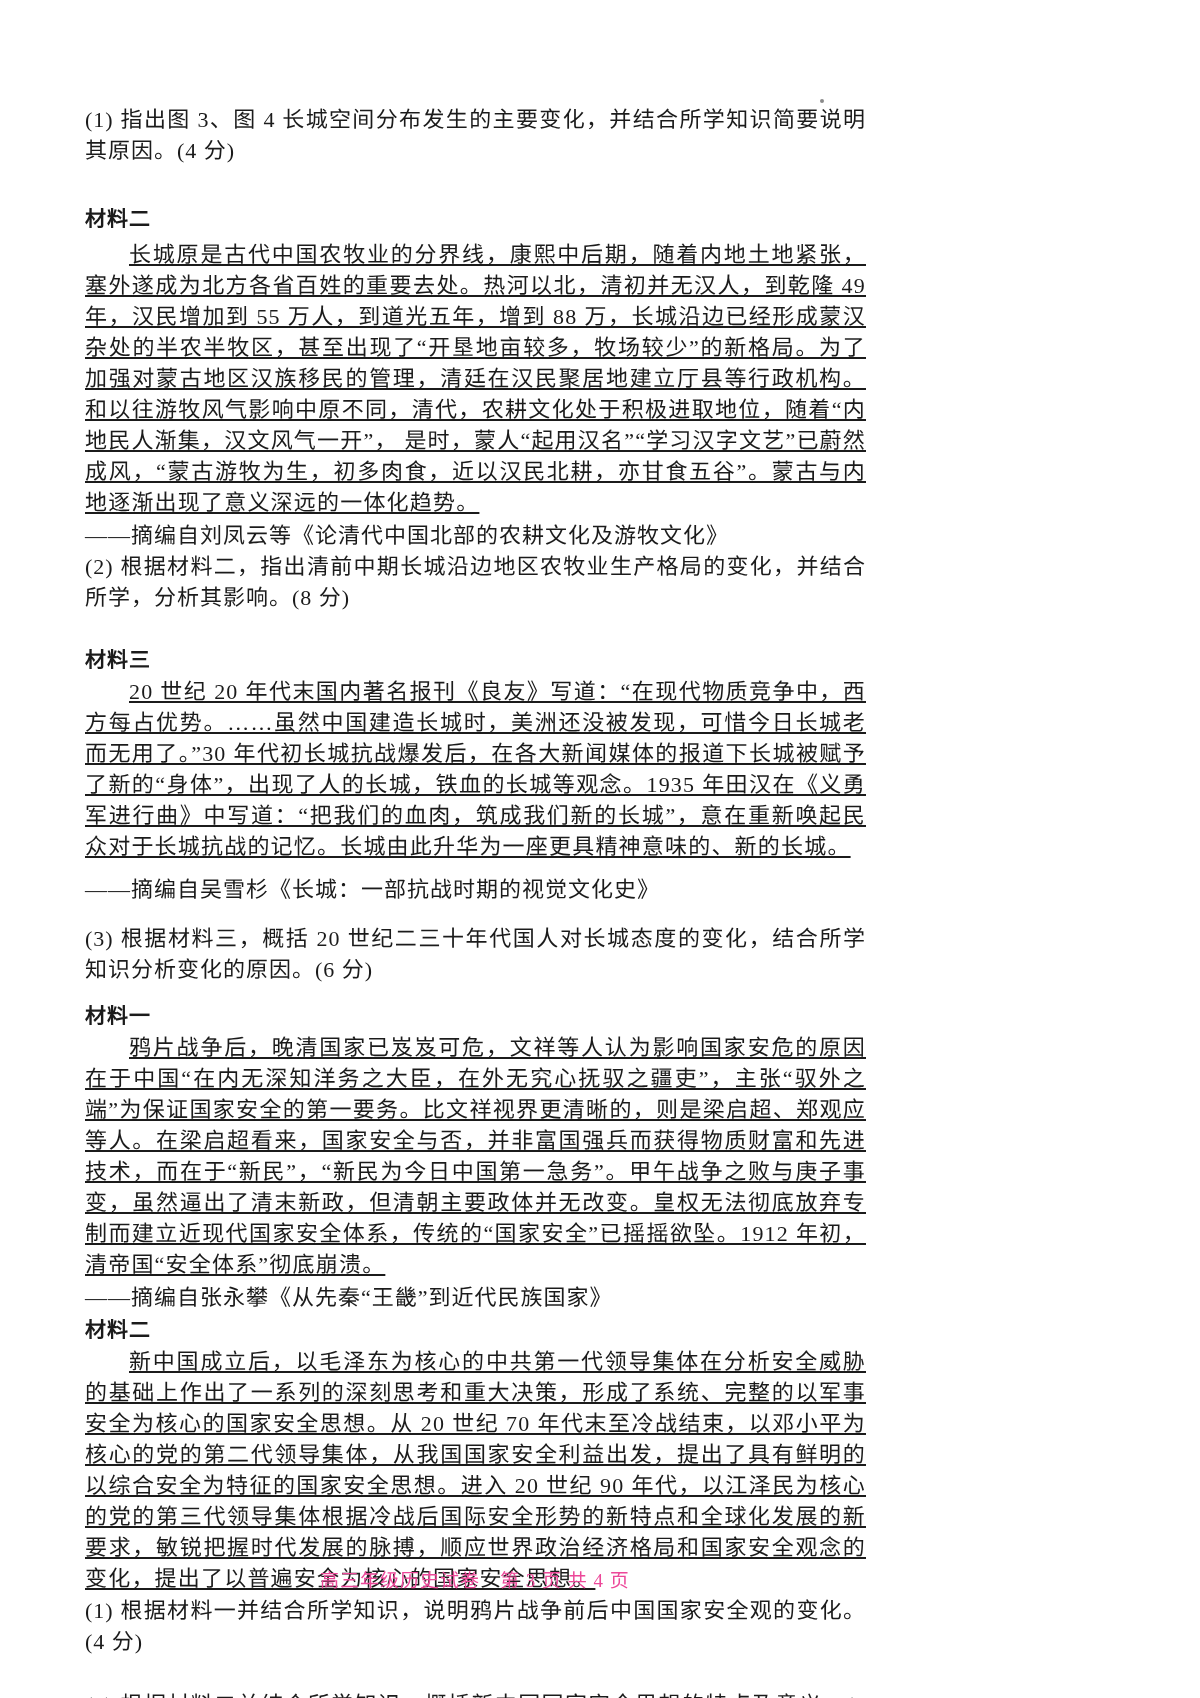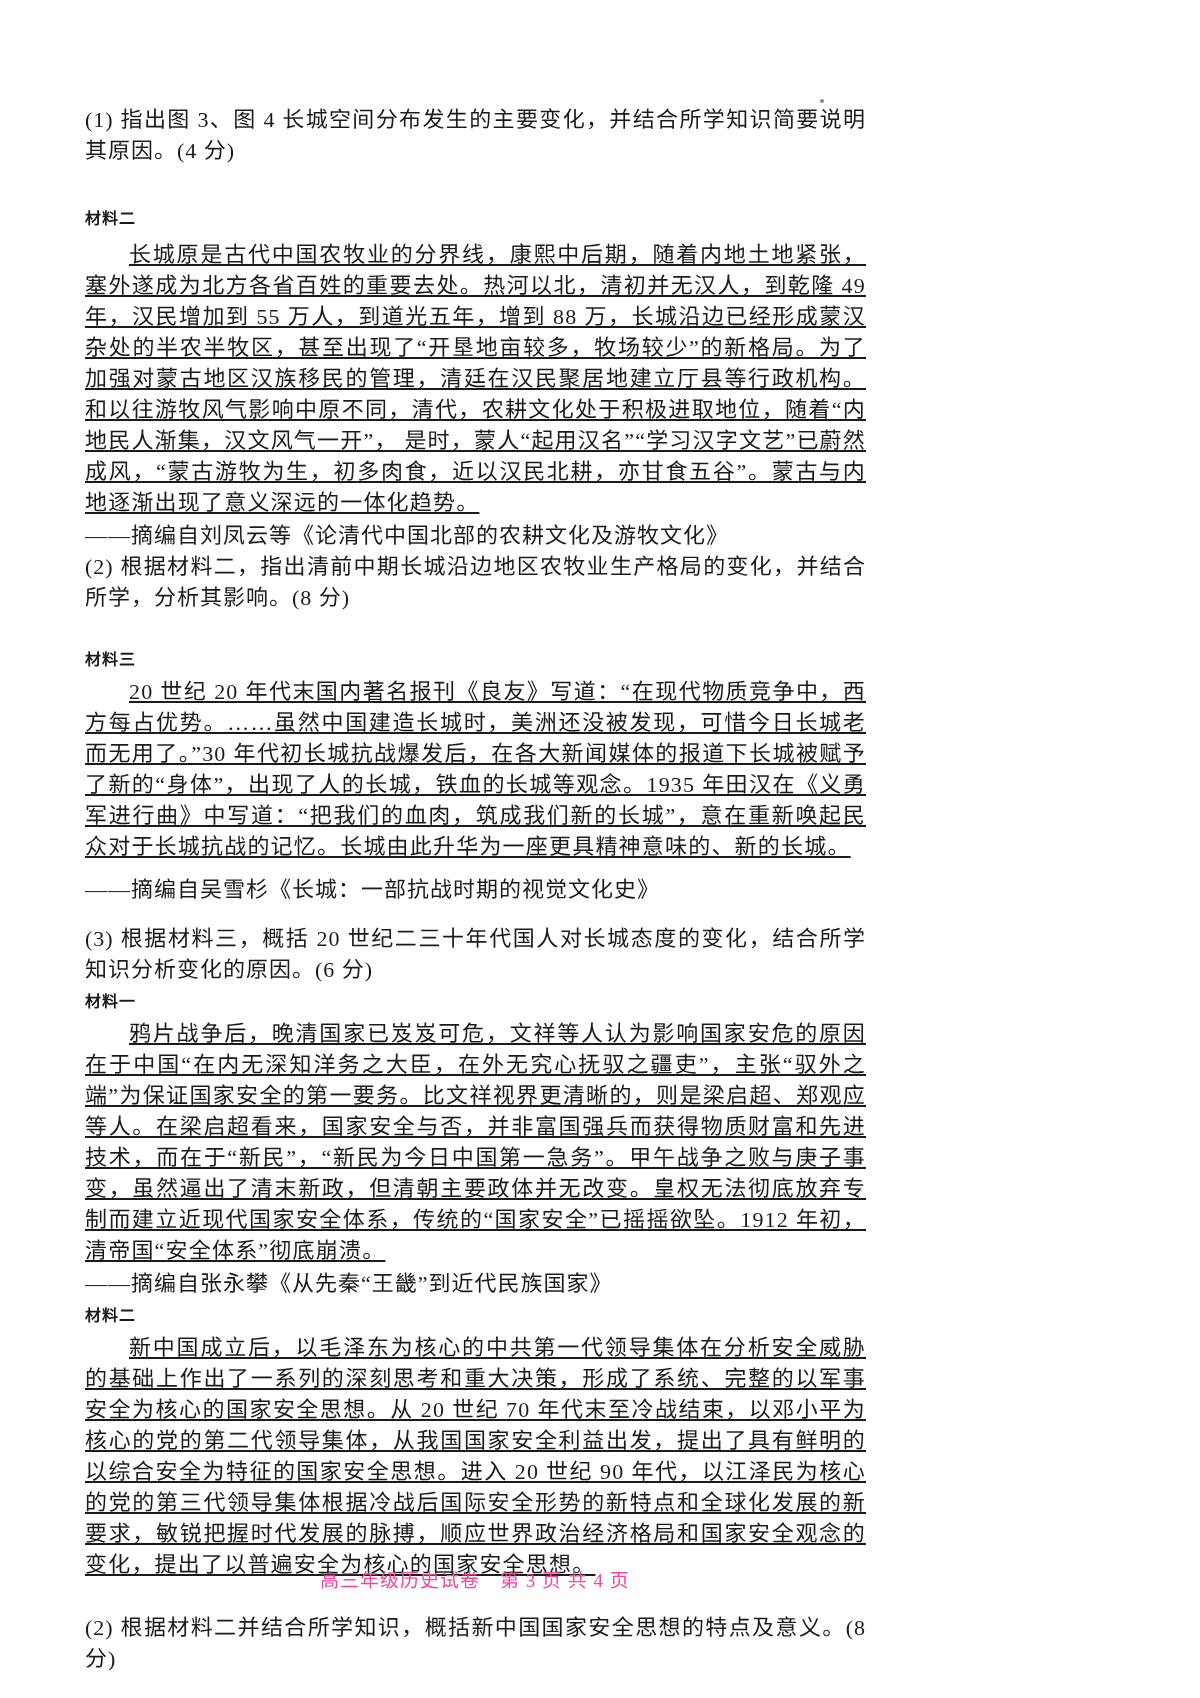--- a/index.html
+++ b/index.html
@@ -24,21 +24,21 @@
   }
   .q-line {
     font-size: 22px;
     line-height: 31px;
     letter-spacing: 1px;
     text-align: justify;
   }
   .material-label {
     font-family: "Liberation Sans", sans-serif;
     font-weight: 700;
-    font-size: 16px;
+    font-size: 21px;
     line-height: 31px;
     letter-spacing: 1px;
   }
   .material-para {
     font-size: 22px;
     line-height: 31px;
     letter-spacing: 1.2px;
     text-align: justify;
     text-indent: 2em;
     text-decoration: underline;
@@ -89,30 +89,31 @@
 
     <div class="material-label" style="margin-top:31px">材料三</div>
 
     <div class="material-para" style="margin-top:1px">20 世纪 20 年代末国内著名报刊《良友》写道：“在现代物质竞争中，西方每占优势。……虽然中国建造长城时，美洲还没被发现，可惜今日长城老而无用了。”30 年代初长城抗战爆发后，在各大新闻媒体的报道下长城被赋予了新的“身体”，出现了人的长城，铁血的长城等观念。1935 年田汉在《义勇军进行曲》中写道：“把我们的血肉，筑成我们新的长城”，意在重新唤起民众对于长城抗战的记忆。长城由此升华为一座更具精神意味的、新的长城。</div>
 
     <div class="attribution" style="margin-top:12px">——摘编自吴雪杉《长城：一部抗战时期的视觉文化史》</div>
 
     <div class="q-line" style="margin-top:18px">(3) 根据材料三，概括 20 世纪二三十年代国人对长城态度的变化，结合所学知识分析变化的原因。(6 分)</div>
 
 
-    <div class="material-label" style="margin-top:1px">材料一</div>
+    <div class="material-label" style="margin-top:15px">材料一</div>
 
     <div class="material-para" style="margin-top:1px">鸦片战争后，晚清国家已岌岌可危，文祥等人认为影响国家安危的原因在于中国“在内无深知洋务之大臣，在外无究心抚驭之疆吏”，主张“驭外之端”为保证国家安全的第一要务。比文祥视界更清晰的，则是梁启超、郑观应等人。在梁启超看来，国家安全与否，并非富国强兵而获得物质财富和先进技术，而在于“新民”，“新民为今日中国第一急务”。甲午战争之败与庚子事变，虽然逼出了清末新政，但清朝主要政体并无改变。皇权无法彻底放弃专制而建立近现代国家安全体系，传统的“国家安全”已摇摇欲坠。1912 年初，清帝国“安全体系”彻底崩溃。</div>
 
     <div class="attribution" style="margin-top:2px">——摘编自张永攀《从先秦“王畿”到近代民族国家》</div>
 
     <div class="material-label" style="margin-top:1px">材料二</div>
 
     <div class="material-para" style="margin-top:1px">新中国成立后，以毛泽东为核心的中共第一代领导集体在分析安全威胁的基础上作出了一系列的深刻思考和重大决策，形成了系统、完整的以军事安全为核心的国家安全思想。从 20 世纪 70 年代末至冷战结束，以邓小平为核心的党的第二代领导集体，从我国国家安全利益出发，提出了具有鲜明的以综合安全为特征的国家安全思想。进入 20 世纪 90 年代，以江泽民为核心的党的第三代领导集体根据冷战后国际安全形势的新特点和全球化发展的新要求，敏锐把握时代发展的脉搏，顺应世界政治经济格局和国家安全观念的变化，提出了以普遍安全为核心的国家安全思想。</div>
 
 
+    <div class="q-line" style="margin-top:1px">(1) 根据材料一并结合所学知识，说明鸦片战争前后中国国家安全观的变化。(4 分)</div>
 
     <div class="q-line" style="margin-top:32px">(2) 根据材料二并结合所学知识，概括新中国国家安全思想的特点及意义。(8 分)</div>
 
   </div>
 
   <div class="page-footer">高三年级历史试卷　第 3 页 共 4 页</div>
 </div>
 
 </body></html>

